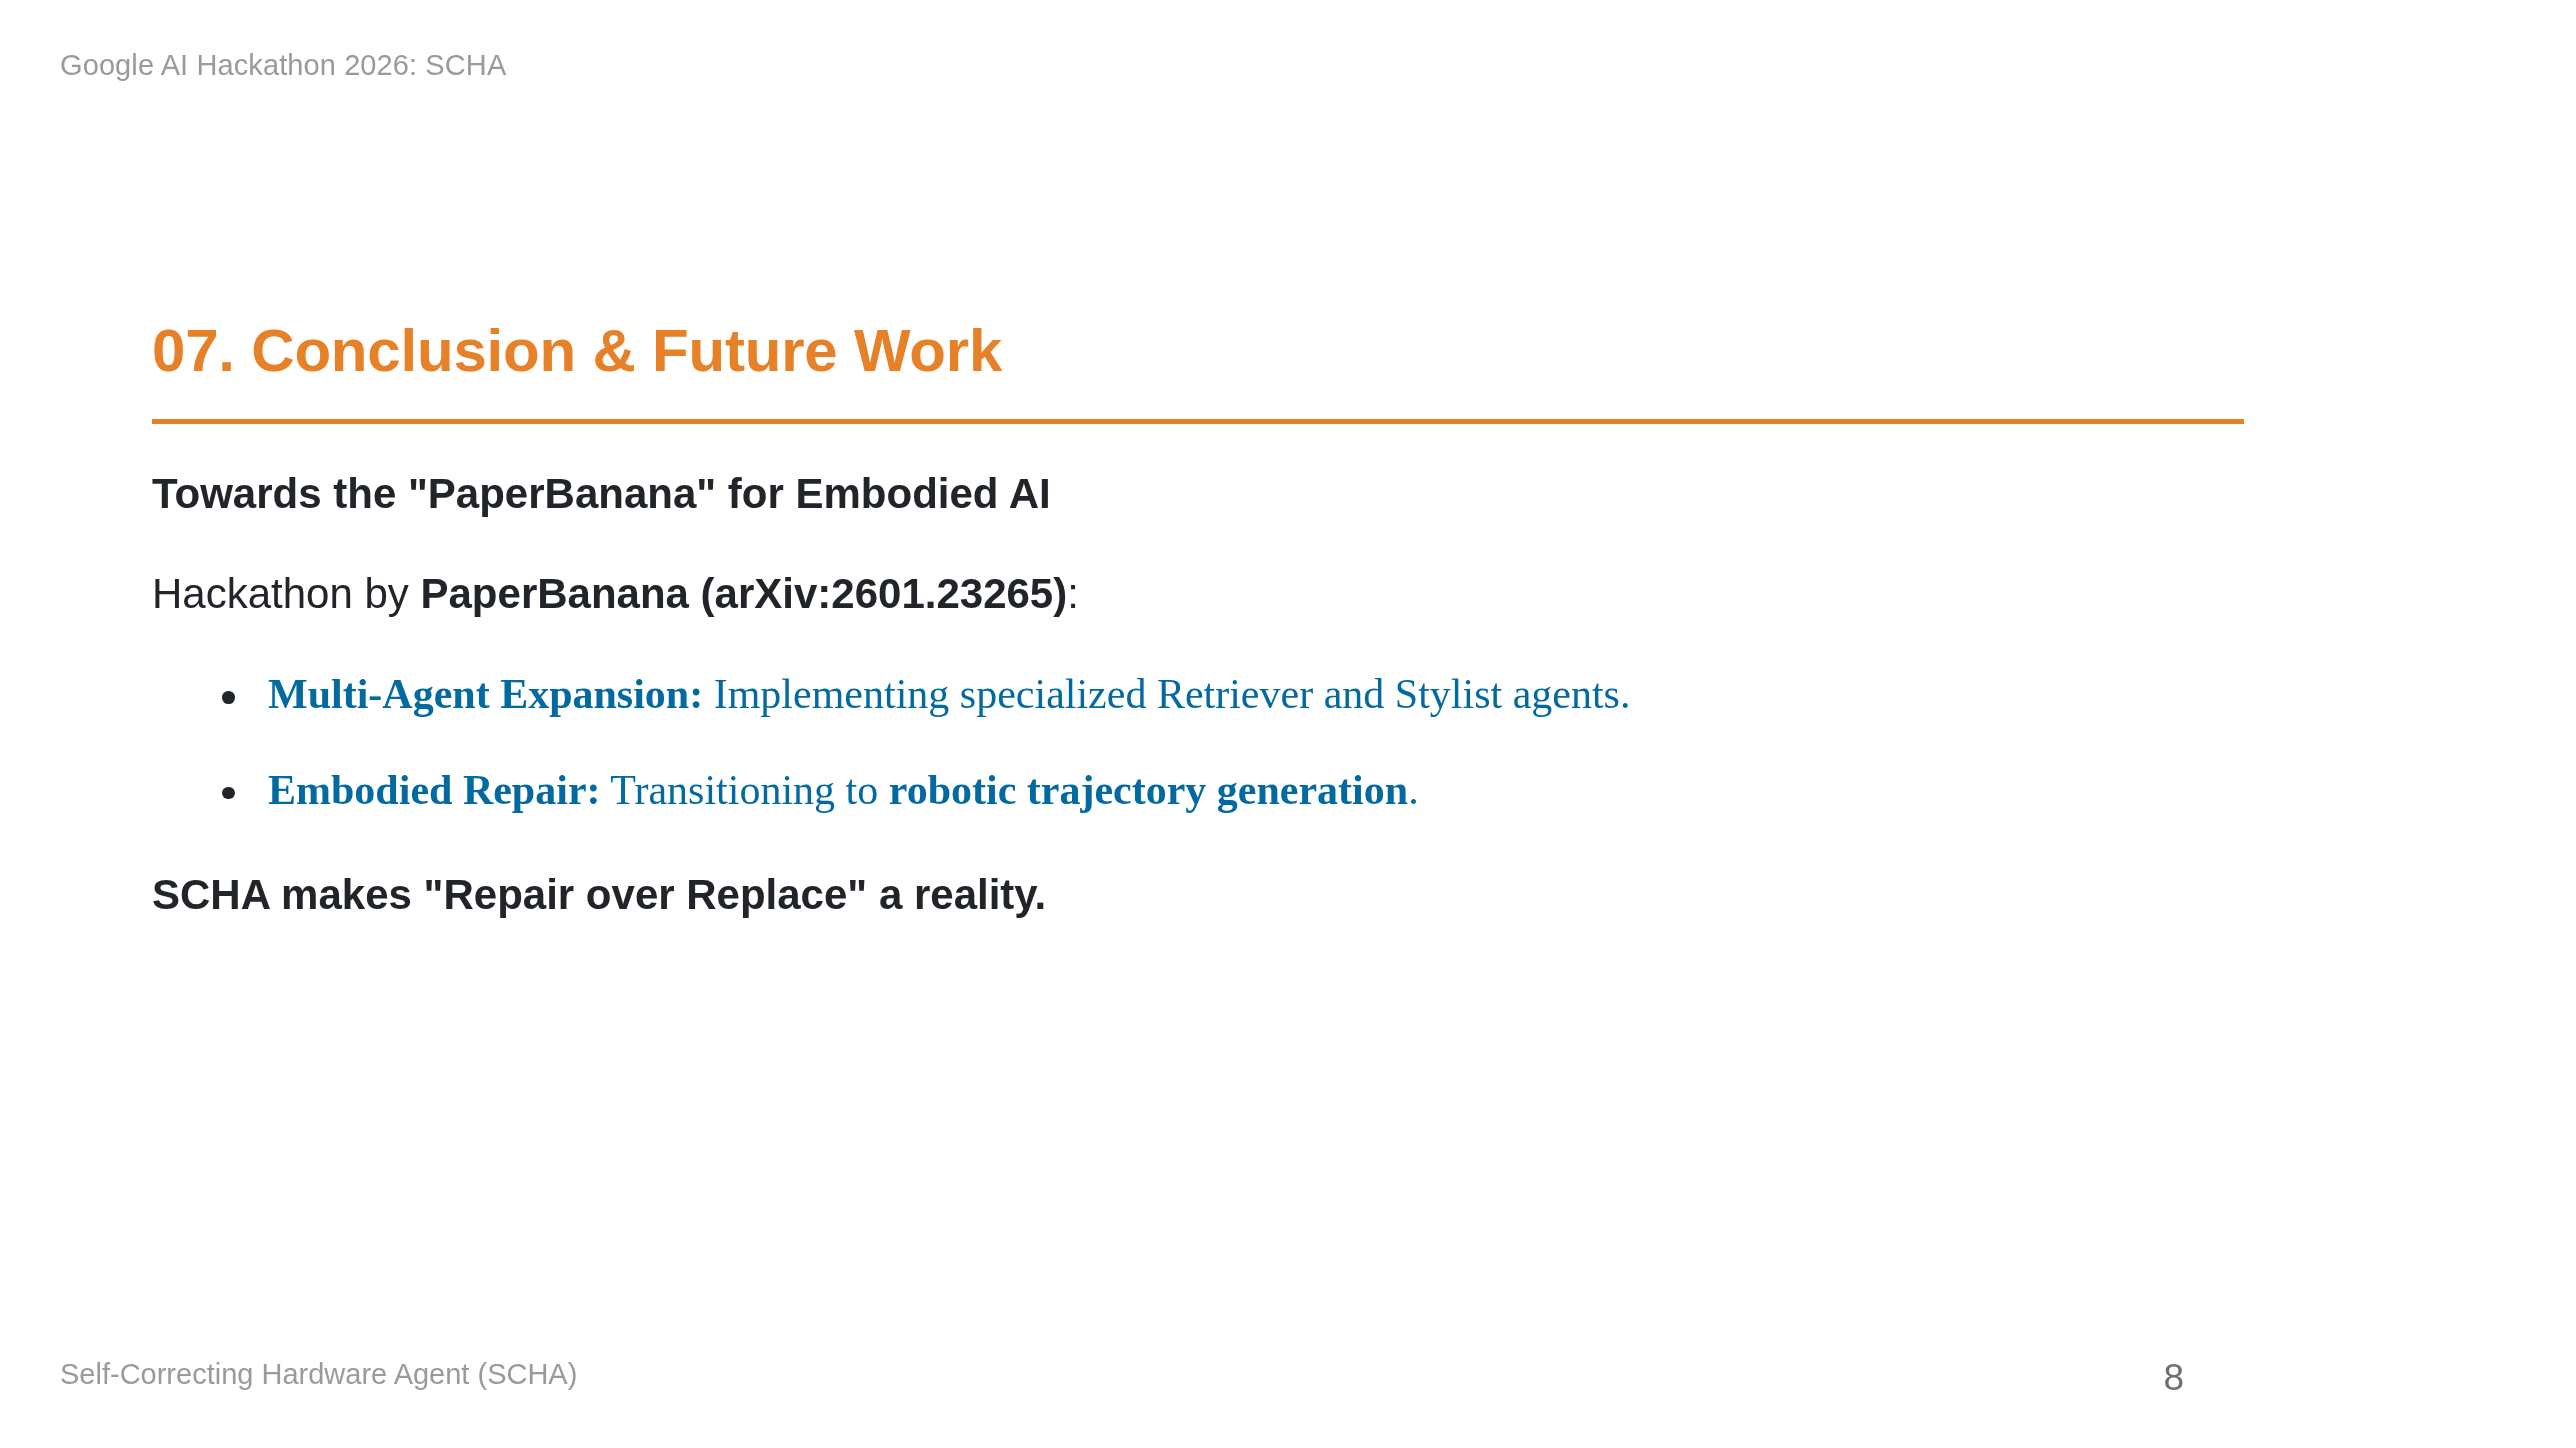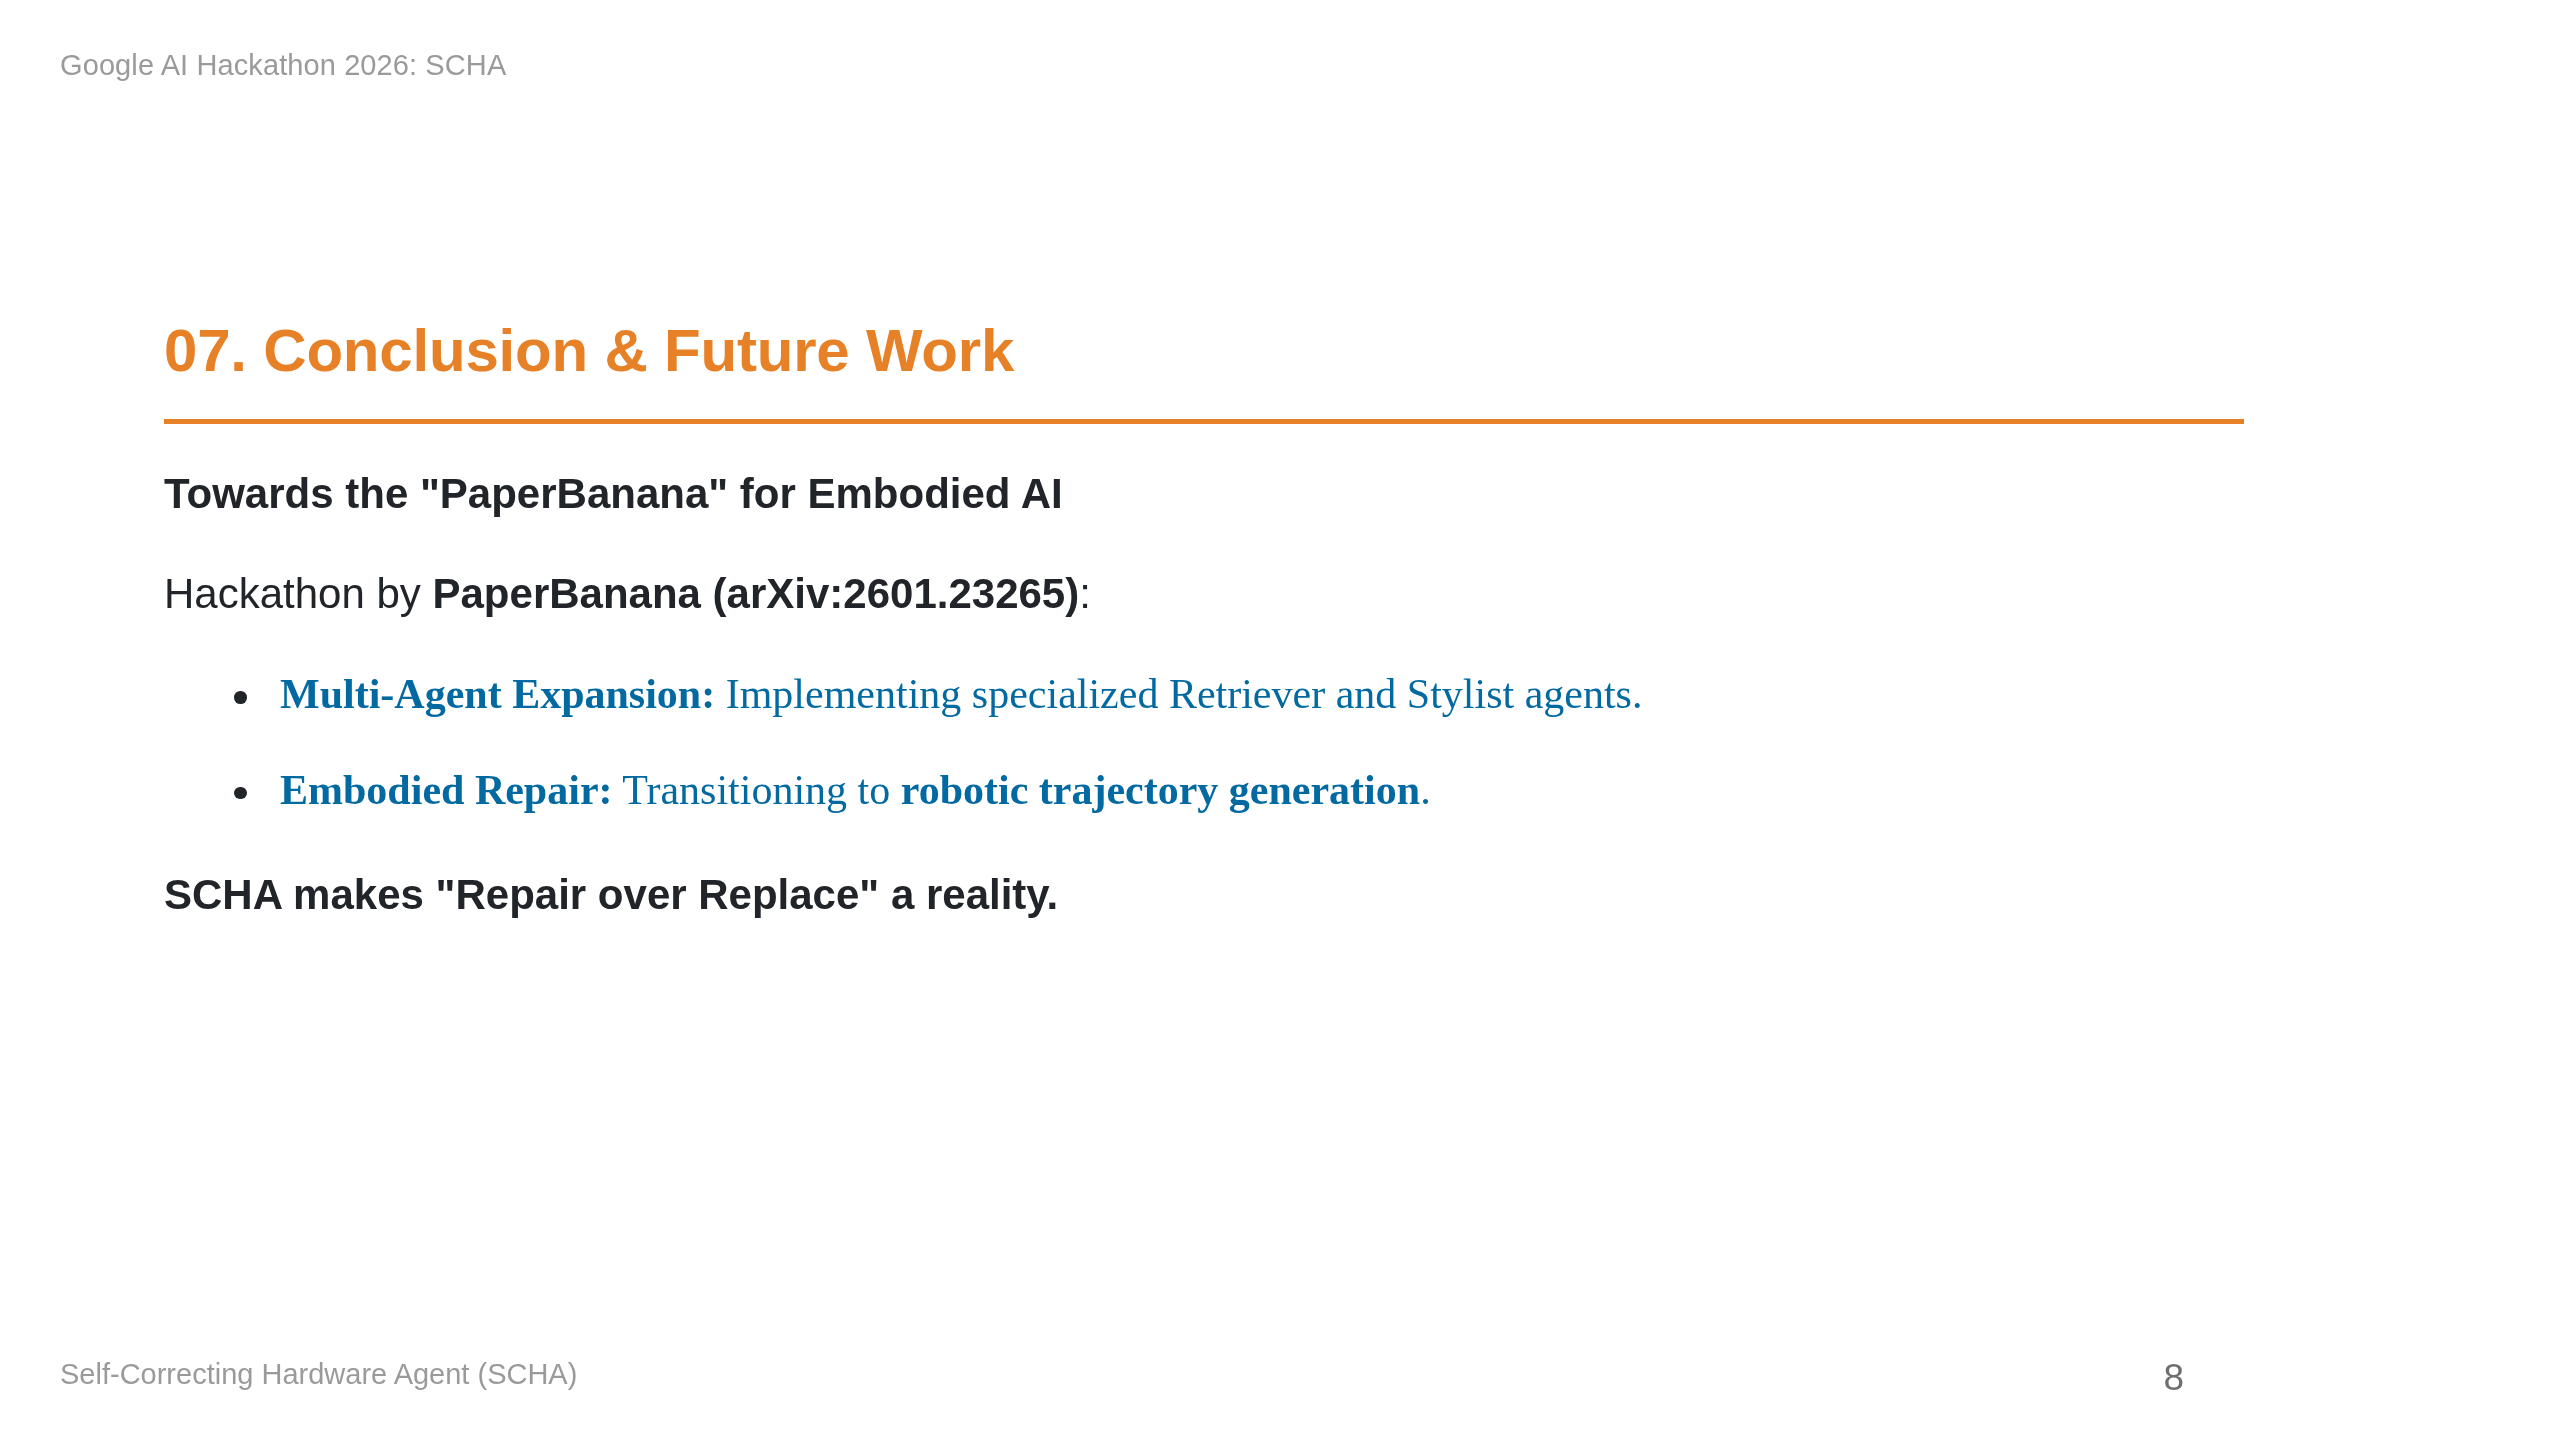--- a/index.html
+++ b/index.html
@@ -28,21 +28,21 @@
     font-size: 29px;
     line-height: 1.2;
     color: #9a9a9a;
     letter-spacing: 0.1px;
     white-space: nowrap;
   }
 
   
   .content {
     position: absolute;
-    left: 164px;
+    left: 152px;
     top: 319px;
     width: 2262px;
   }
 
   .slide-title {
     font-size: 60px;
     line-height: 1.08;
     font-weight: bold;
     color: #E78127;
     letter-spacing: -0.2px;

